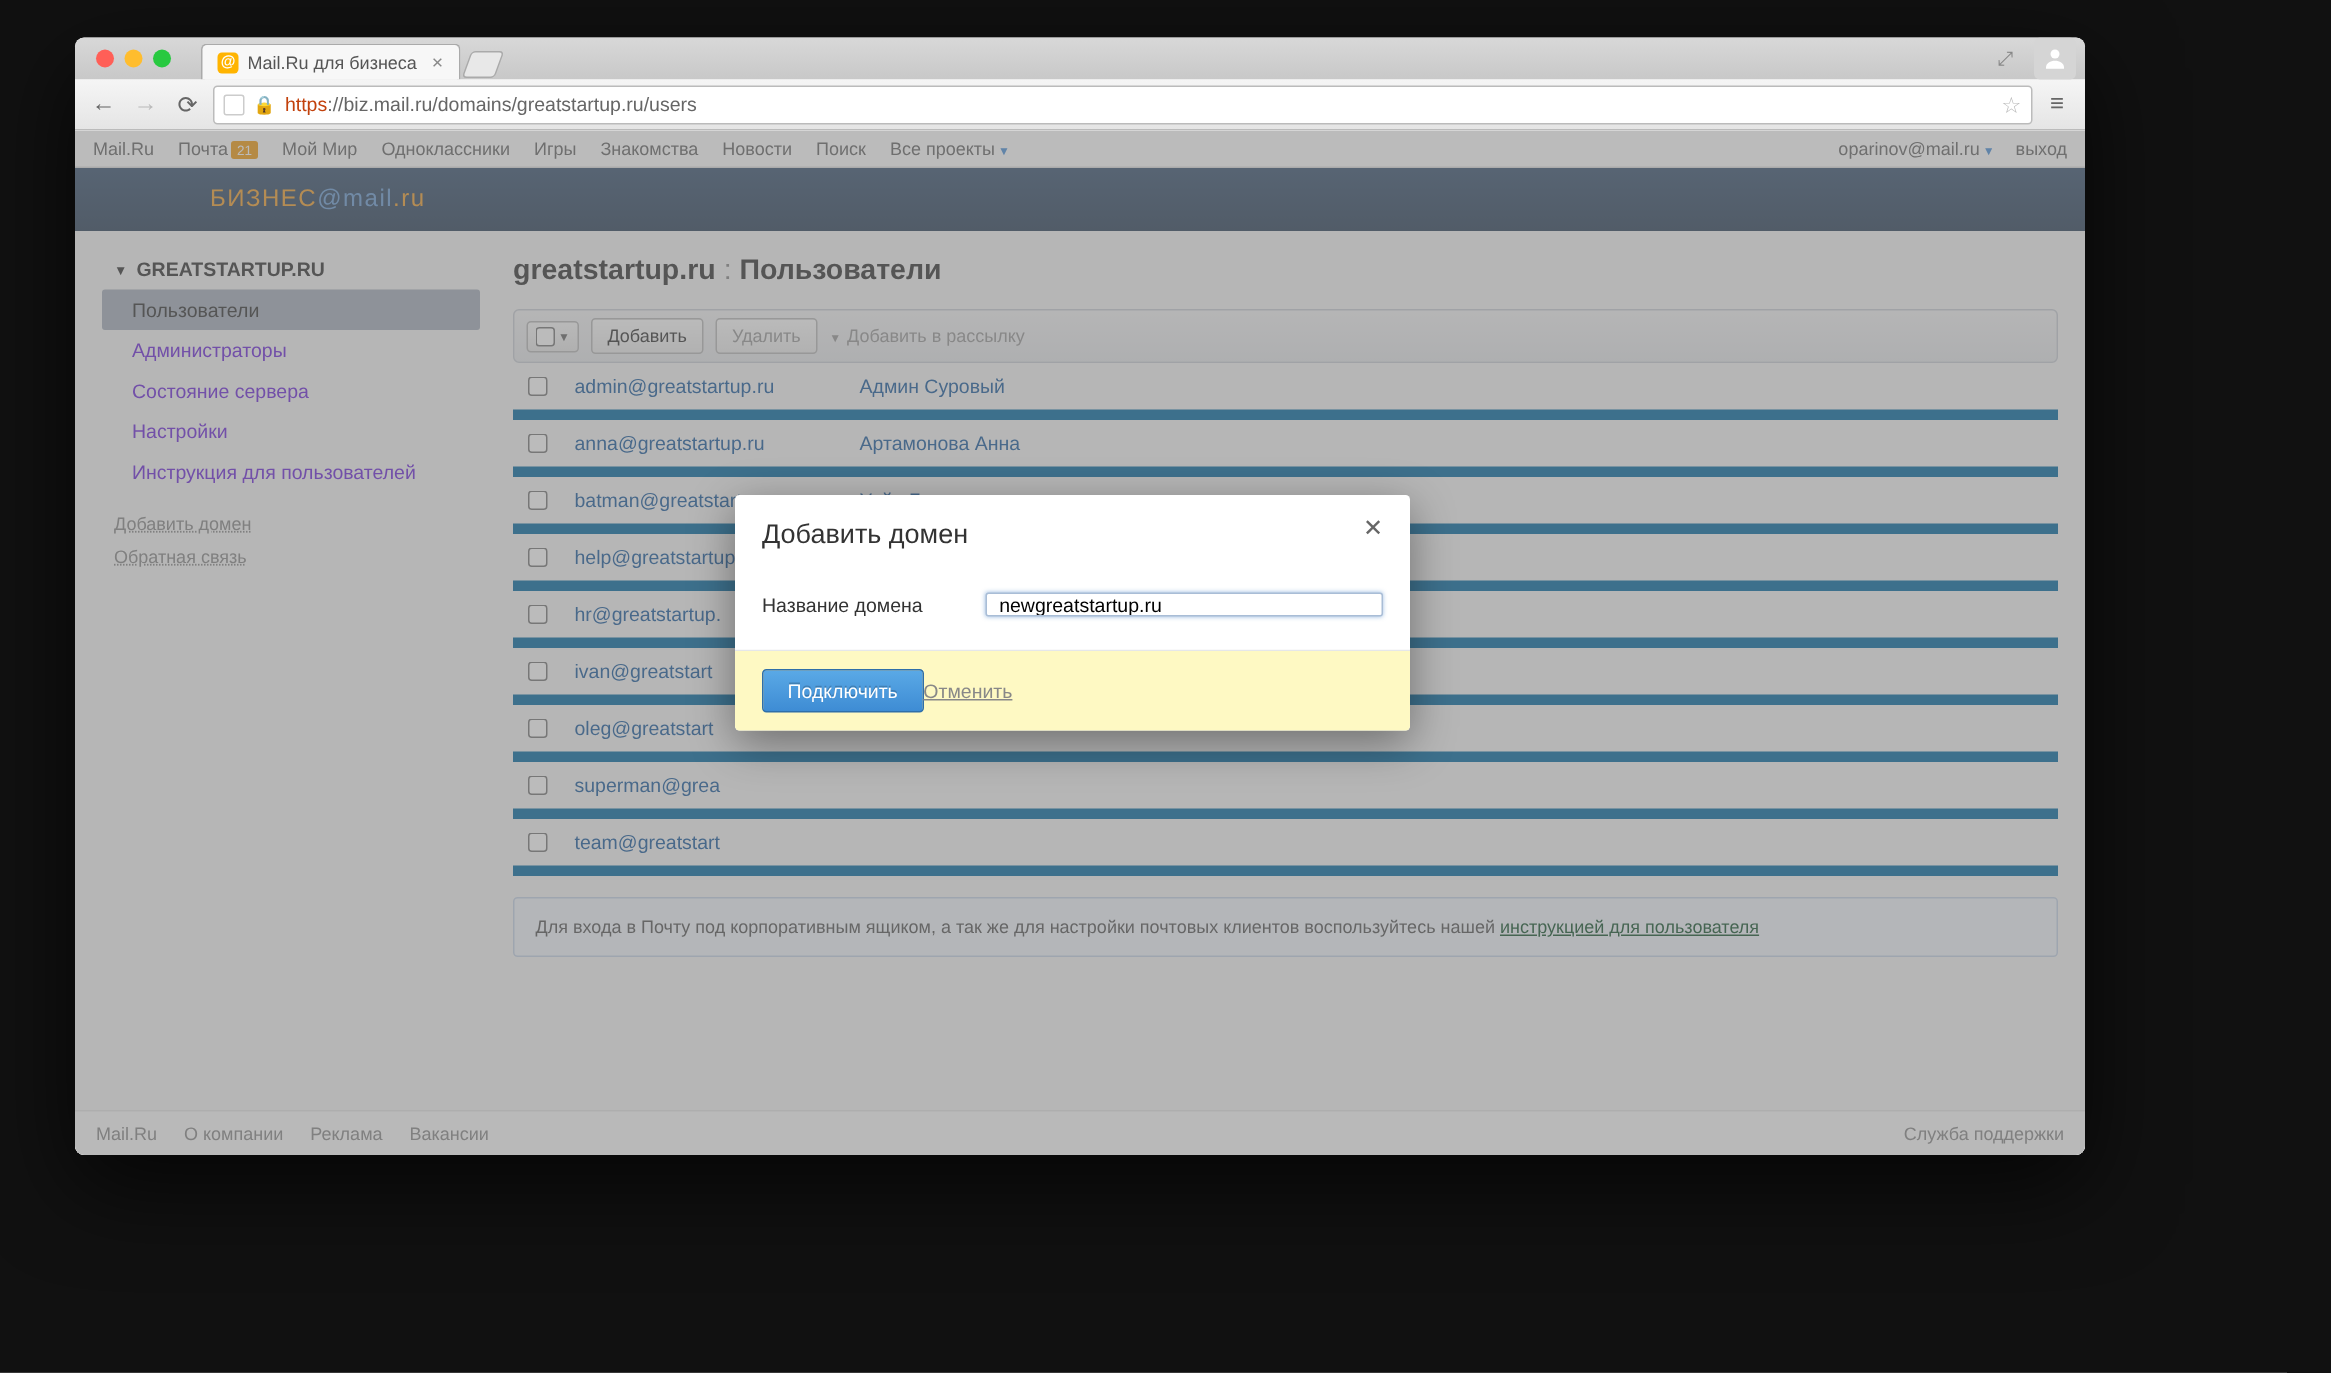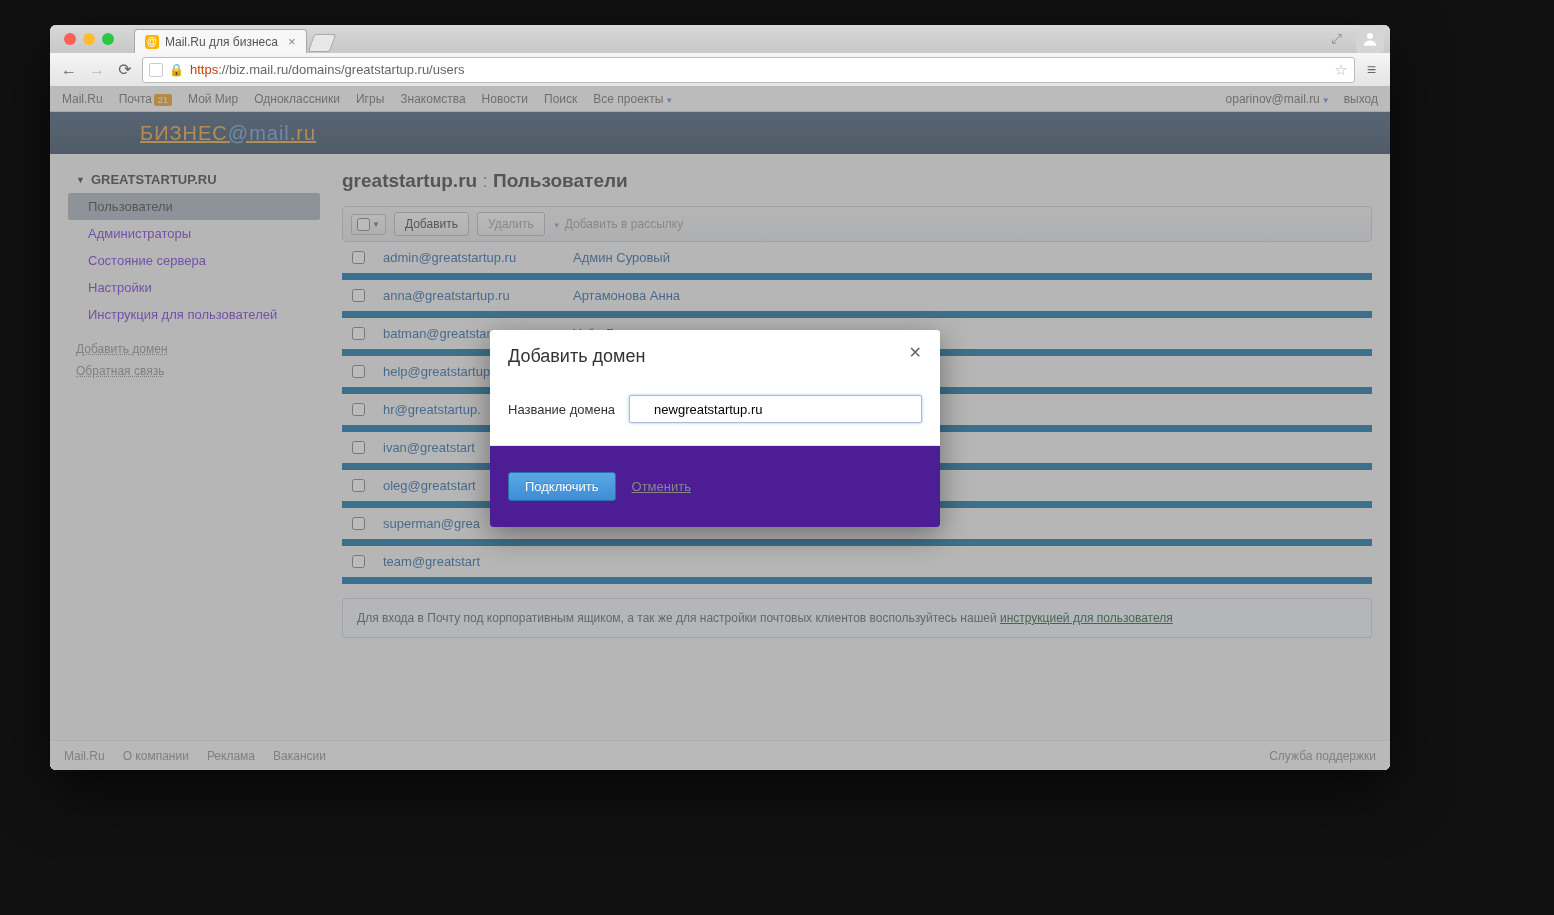--- a/index.html
+++ b/index.html
@@ -28,21 +28,21 @@
   .star{color:#bbb;font-size:15px;margin-left:auto;}
   .menu-btn{font-size:16px;color:#666;padding:0 6px;}
   
   .page{position:absolute;left:0;top:62px;right:0;bottom:0;background:#f5f5f5;display:flex;flex-direction:column;}
   .portal-bar{height:25px;background:#fff;border-bottom:1px solid #ddd;display:flex;align-items:center;padding:0 12px;font-size:12px;color:#666;gap:16px;}
   .portal-bar a{color:#666;text-decoration:none;cursor:pointer;}
   .portal-bar .badge{background:#f39c12;color:#fff;font-size:9px;padding:1px 4px;border-radius:2px;margin-left:2px;}
   .portal-bar .right{margin-left:auto;display:flex;gap:14px;align-items:center;}
   .drop-car{font-size:8px;color:#4a90d9;margin-left:2px;}
   .brand-bar{height:42px;background:linear-gradient(#37516f,#2b4058);display:flex;align-items:center;padding-left:90px;}
-  .brand{color:#f0a030;font-size:20px;letter-spacing:1px;font-weight:300;text-decoration:underline;}
+  .brand{color:#f0a030;font-size:16px;letter-spacing:1px;font-weight:300;}
   .brand .at{color:#6b9dd4;}
   .brand .mail{color:#6b9dd4;}
   .brand .ru{color:#f0a030;}
   .content{flex:1;display:flex;padding:12px 18px 0 18px;gap:22px; position:relative;}
   .sidebar{width:252px;flex-shrink:0;}
   .domain-hdr{display:flex;align-items:center;gap:6px;padding:6px 8px;font-size:13px;font-weight:bold;color:#333;}
   .caret{font-size:9px;}
   .side-item{display:block;padding:6px 20px;font-size:13px;color:#6d28d9;border-radius:2px;cursor:pointer;}
   .side-item.active{background:#a4adba;color:#333;}
   .side-sec{margin-top:10px;}
@@ -68,22 +68,22 @@
   .footer{height:30px;display:flex;align-items:center;padding:0 14px;font-size:12px;color:#888;gap:18px;border-top:1px solid #e5e5e5;background:#fafafa;}
   .footer .r{margin-left:auto;}
   
   .dim{position:absolute;left:0;top:62px;right:0;bottom:0;background:rgba(120,120,120,0.5);}
   
   .modal{position:absolute;width:450px;left:440px;top:305px;background:#fff;border-radius:3px;box-shadow:0 8px 30px rgba(0,0,0,0.4);}
   .modal-hdr{display:flex;align-items:center;padding:16px 18px 10px 18px;font-size:18px;color:#333;}
   .modal-close{margin-left:auto;font-size:16px;color:#666;cursor:pointer;line-height:1;margin-top:-8px;}
   .modal-body{padding:18px 18px 22px 18px;display:flex;align-items:center;gap:14px;font-size:13px;color:#333;}
   .modal-body label{white-space:nowrap;}
-  .modal-body input{flex:1;height:28px;border:1px solid #a9bdd6;border-radius:2px;padding:0 24px;font-size:13px;box-shadow:0 0 3px rgba(70,130,200,0.5);outline:none;}
-  .modal-foot{background:#4c1d95;border-top:1px solid #e5e7ea;padding:26px 18px;display:flex;align-items:center;gap:16px;border-bottom-left-radius:3px;border-bottom-right-radius:3px;}
+  .modal-body input{flex:1;height:16px;border:1px solid #a9bdd6;border-radius:2px;padding:0 8px;font-size:13px;box-shadow:0 0 3px rgba(70,130,200,0.5);outline:none;margin-left:28px;}
+  .modal-foot{background:#fef9c3;border-top:1px solid #e5e7ea;padding:12px 18px;display:flex;align-items:center;border-bottom-left-radius:3px;border-bottom-right-radius:3px;}
   .btn-primary{background:linear-gradient(#5aa9e6,#3e8cd4);border:1px solid #2f6fa9;color:#fff;padding:6px 16px;font-size:13px;border-radius:3px;cursor:pointer;text-shadow:0 -1px rgba(0,0,0,0.2);}
   .link-cancel{color:#888;font-size:13px;text-decoration:underline;cursor:pointer;}
   .avatar{width:28px;height:28px;background:#d5d5d5;border-radius:4px;display:flex;align-items:center;justify-content:center;color:#fff;margin-left:6px;}
 </style>
 </head>
 <body>
 
 <div class="outer">
 
   <div class="tab-strip">

